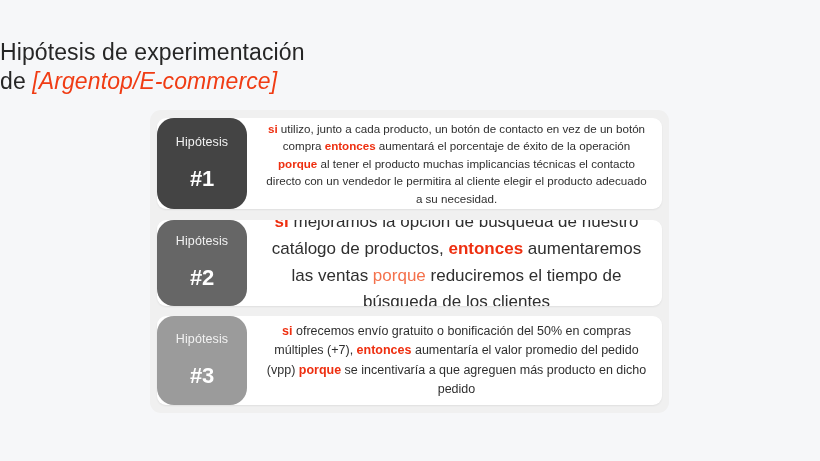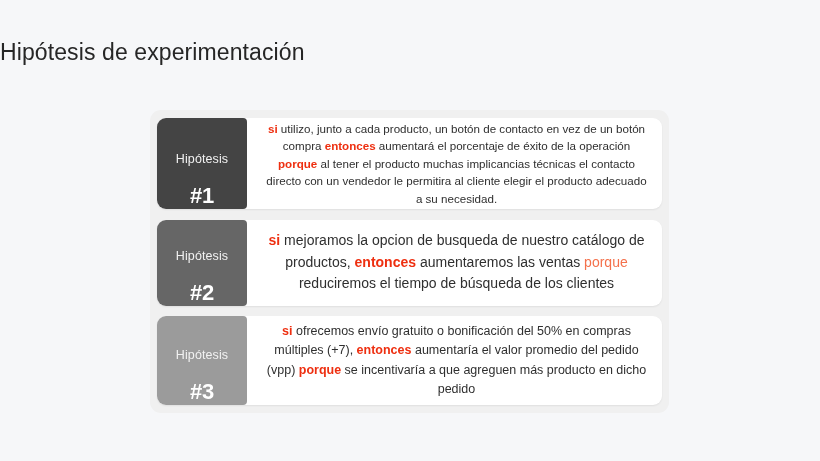--- a/index.html
+++ b/index.html
@@ -61,25 +61,25 @@
     box-shadow: 0 1px 2px rgba(0,0,0,0.07);
     overflow: hidden;
   }
   .card-1 { height: 91px; }
   .card-2 { height: 86px; }
   .card-3 { height: 89px; }
 
   .badge {
     flex: 0 0 90px;
     width: 90px;
-    border-radius: 4px;
+    border-radius: 17px;
     display: flex;
     flex-direction: column;
     align-items: center;
-    justify-content: flex-end;
+    justify-content: center;
     color: #ffffff;
     gap: 17px;
   }
   .badge-label {
     font-size: 12.5px;
     font-weight: 400;
     letter-spacing: 0.1px;
     color: #f2f2f2;
   }
   .badge-number {
@@ -95,39 +95,40 @@
     justify-content: center;
     padding: 4px 14px 4px 18px;
   }
   .card-text {
     text-align: center;
     font-size: 12.4px;
     line-height: 1.52;
     color: #2f2f2f;
   }
   .card-1 .card-text { font-size: 11.6px; line-height: 1.5; }
-  .card-2 .card-text { font-size: 14px; line-height: 1.56; }
+  .card-2 .card-text { font-size: 17px; line-height: 1.56; }
   .card-3 .card-text { font-size: 12.5px; line-height: 1.55; }
 
   .kw-strong {
     font-weight: 700;
     color: #ee2f10;
   }
   .kw-soft {
     font-weight: 400;
     color: #f4714c;
   }
 </style>
 </head>
 <body>
 
 <div class="slide">
 
   <div class="title-block">
     <span class="title-line">Hipótesis de experimentación</span>
+    <span class="title-line"><span>de </span><span class="title-accent">[Argentop/E-commerce]</span></span>
   </div>
 
   <div class="panel">
 
     <div class="card card-1">
       <div class="badge" style="background: rgb(68, 68, 68);">
         <span class="badge-label">Hipótesis</span>
         <span class="badge-number">#1</span>
       </div>
       <div class="card-body">

